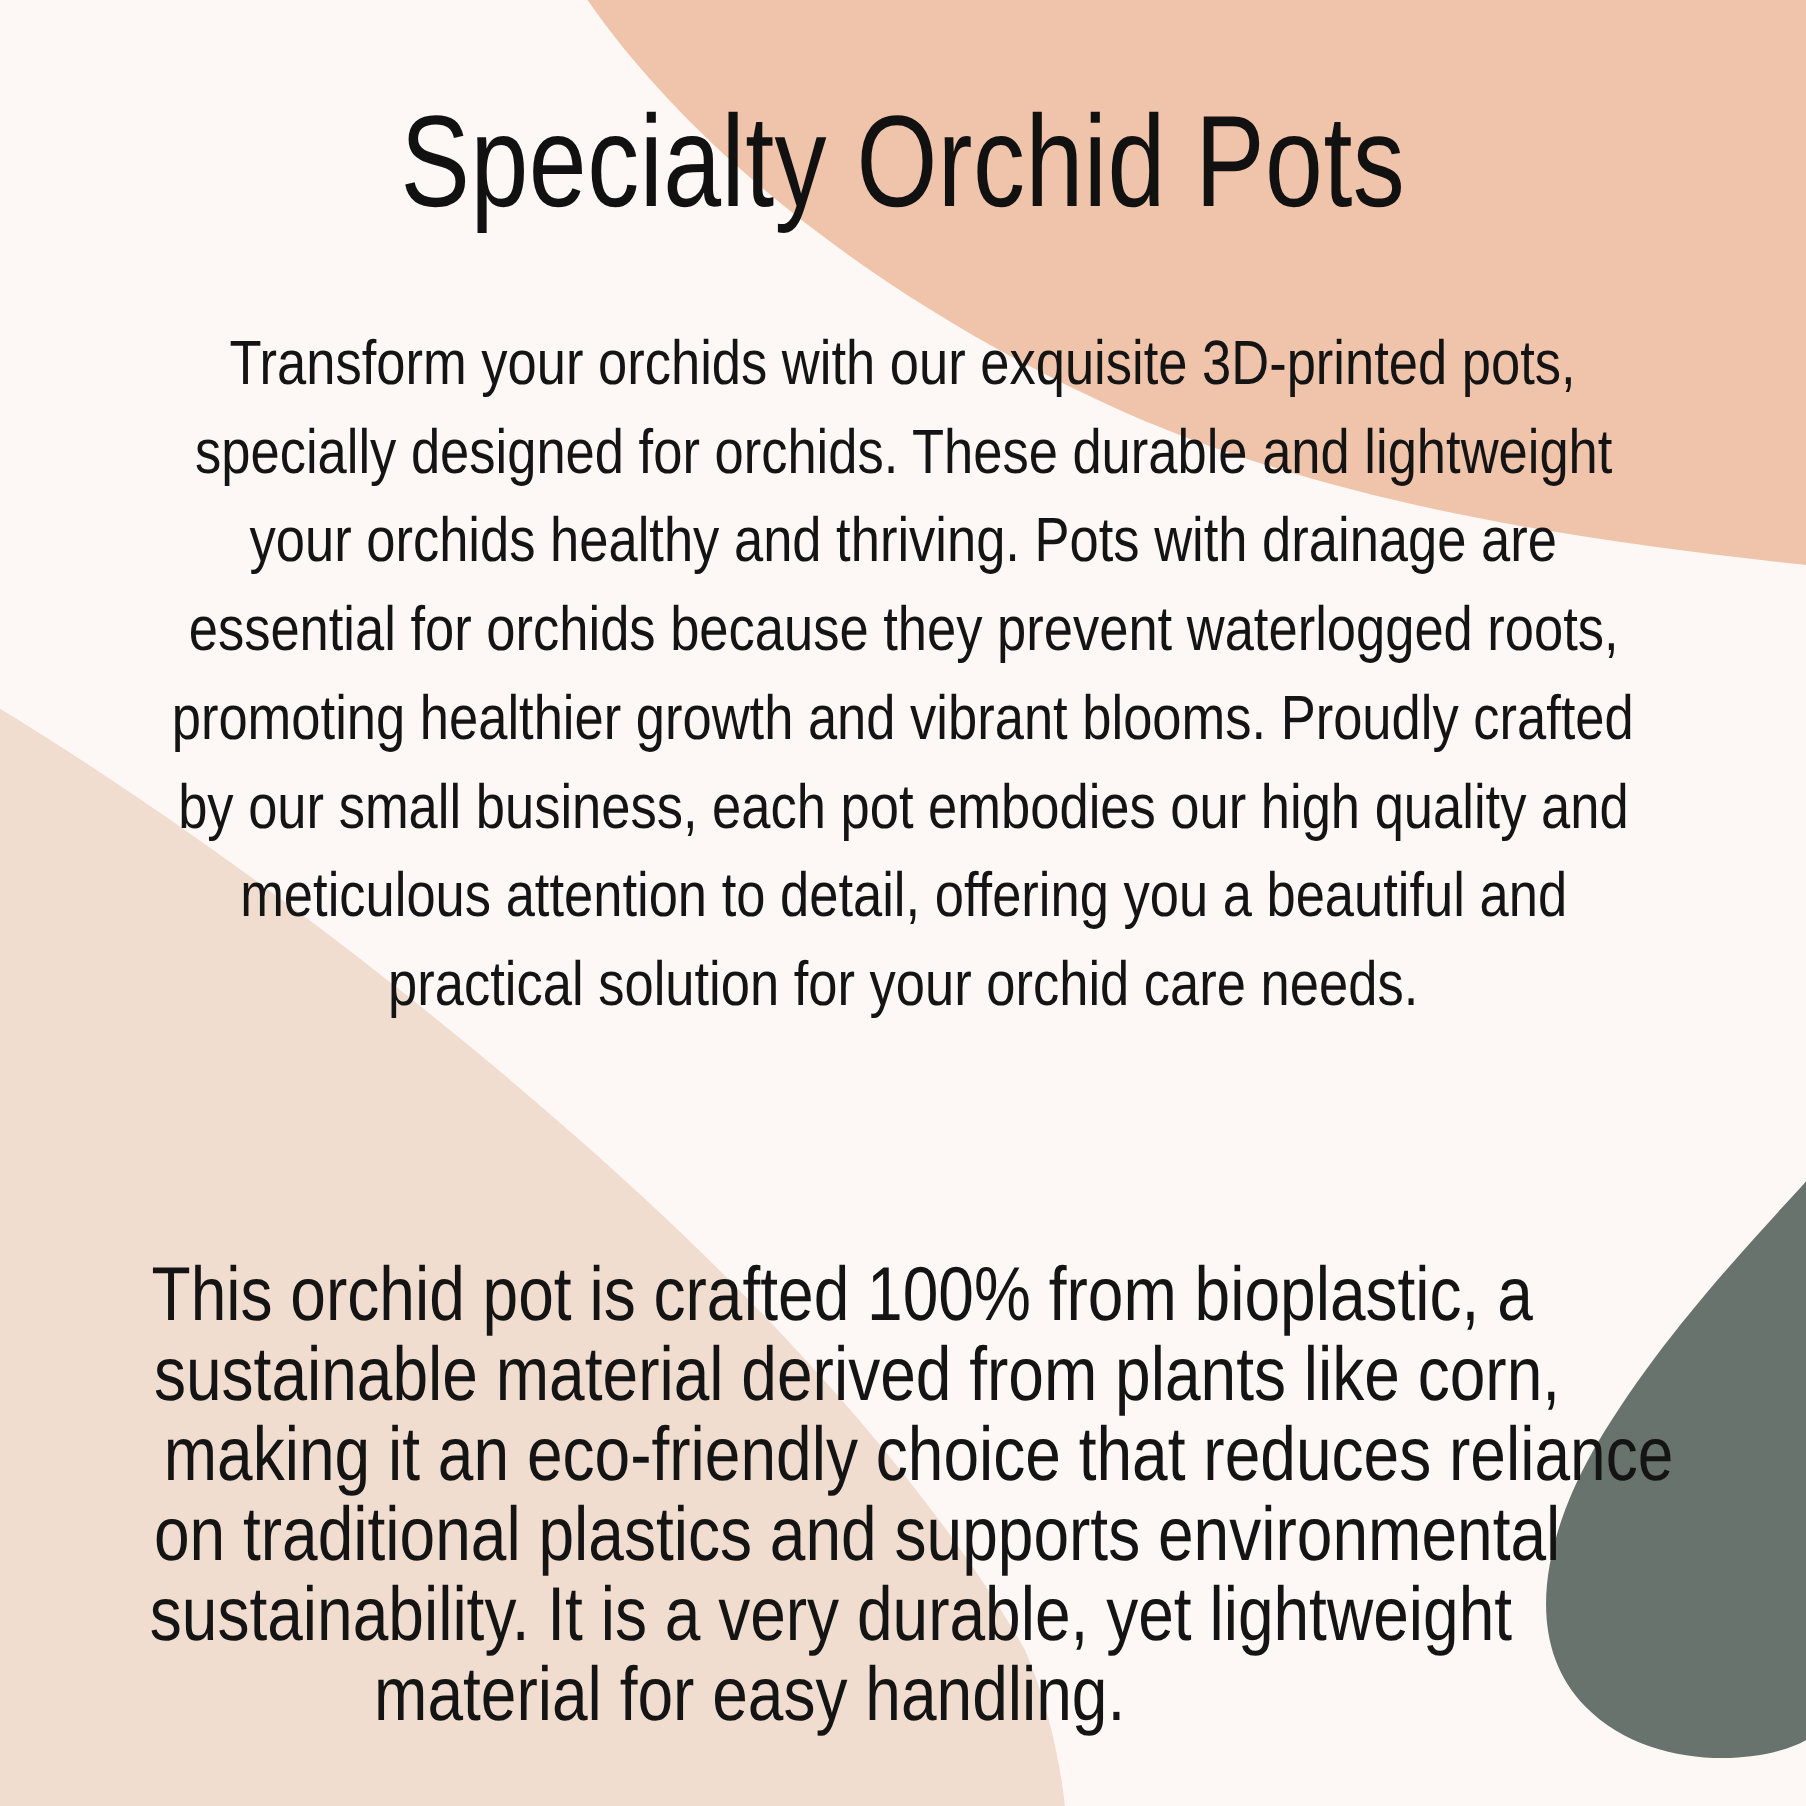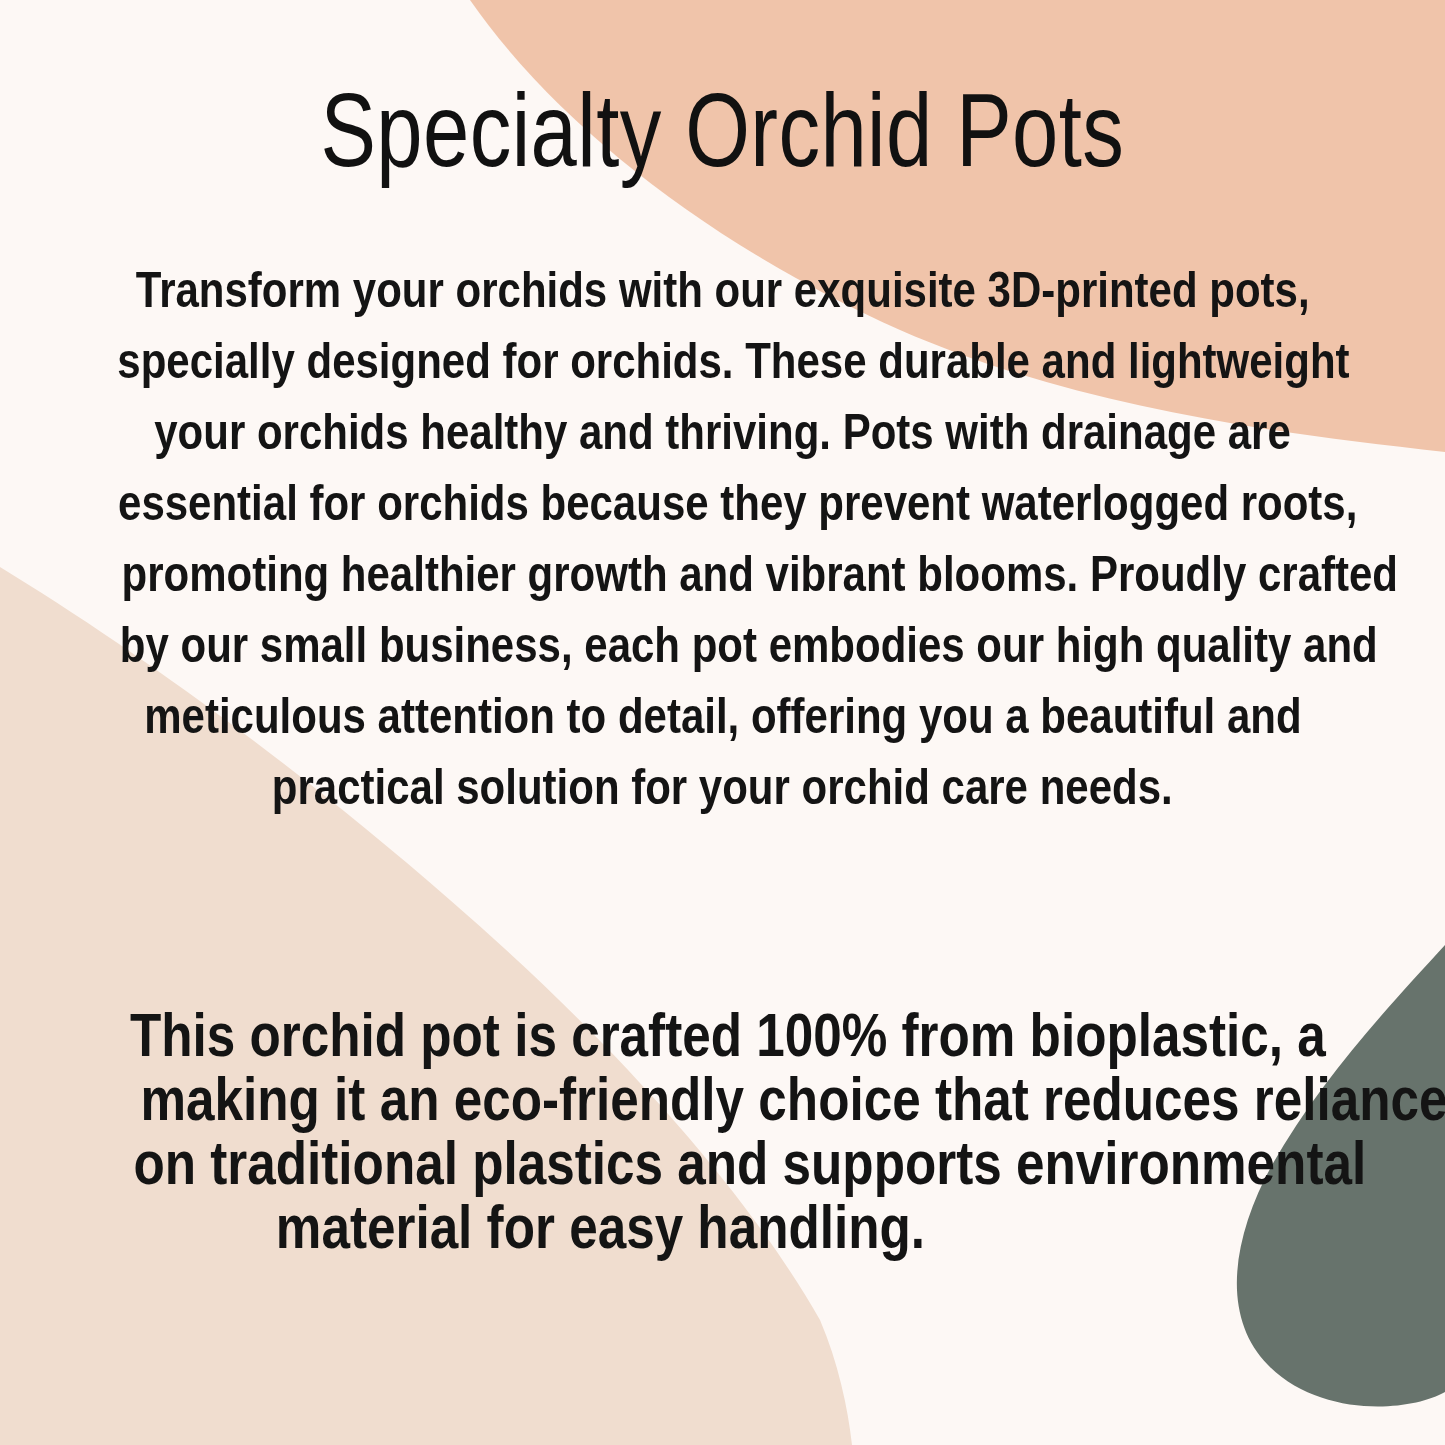--- a/index.html
+++ b/index.html
@@ -69,21 +69,21 @@
     position: absolute;
     top: 858px;
     left: 0;
     width: 1445px;
     font-size: 98px;
   }
 
   .body-copy {
     color: #141414;
     text-align: center;
-    font-weight: 700;
+    font-weight: 400;
   }
 
   .body-copy .line {
     display: block;
     white-space: nowrap;
   }
 
   .body-copy .line > span {
     display: inline-block;
     transform: scaleX(0.84);
@@ -148,19 +148,21 @@
       <span class="line"><span>essential for orchids because they prevent waterlogged roots,</span></span>
       <span class="line"><span>promoting healthier growth and vibrant blooms. Proudly crafted</span></span>
       <span class="line"><span>by our small business, each pot embodies our high quality and</span></span>
       <span class="line"><span>meticulous attention to detail, offering you a beautiful and</span></span>
       <span class="line"><span>practical solution for your orchid care needs.</span></span>
     </div>
 
 
     <div id="paragraph-2" class="body-copy">
       <span class="line"><span>This orchid pot is crafted 100% from bioplastic, a</span></span>
+      <span class="line"><span>sustainable material derived from plants like corn,</span></span>
       <span class="line"><span>making it an eco-friendly choice that reduces reliance</span></span>
       <span class="line"><span>on traditional plastics and supports environmental</span></span>
+      <span class="line"><span>sustainability. It is a very durable, yet lightweight</span></span>
       <span class="line"><span>material for easy handling.</span></span>
     </div>
 
   </div>
 </div>
 
 </body></html>

